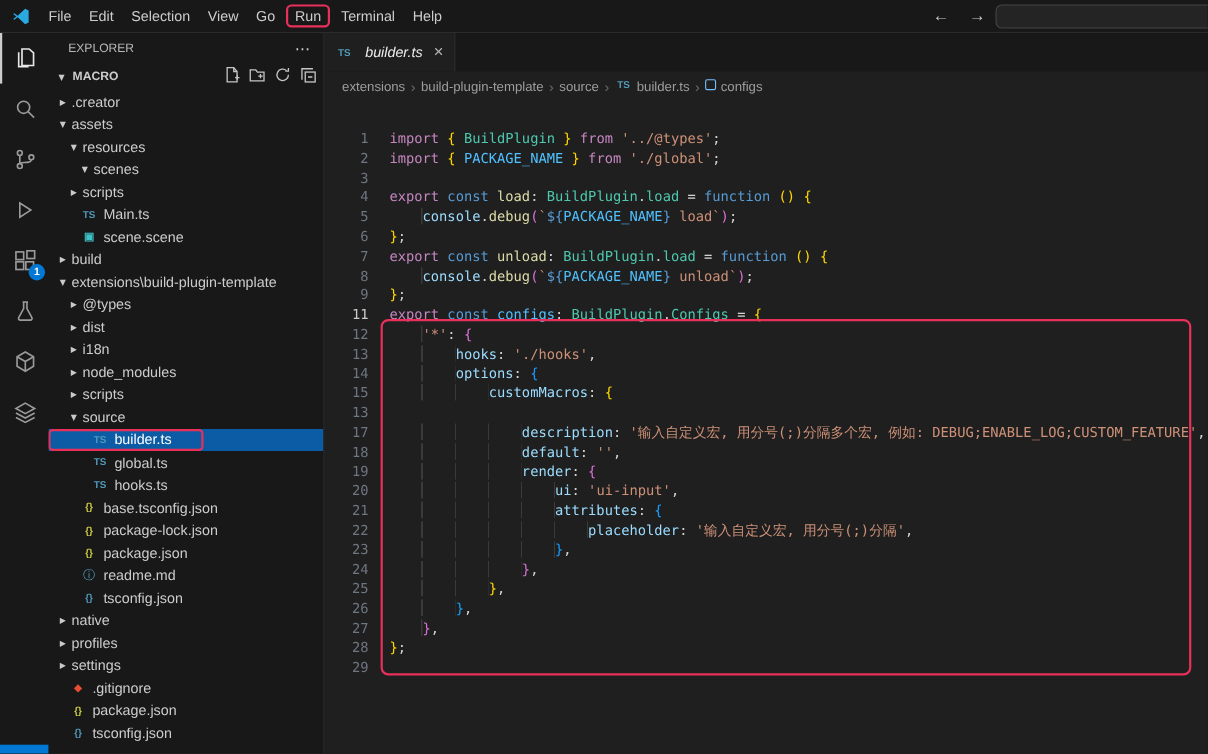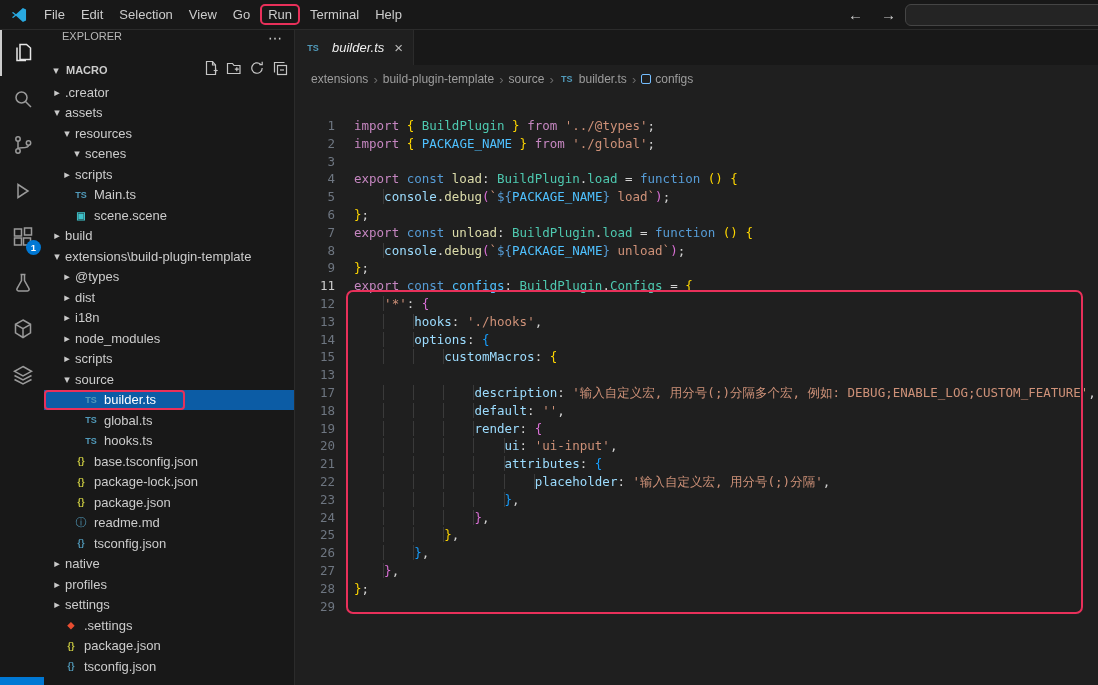--- a/index.html
+++ b/index.html
@@ -29,21 +29,21 @@
              color:#9a9a9a; position:relative; border-left:2px solid transparent; }
   .ab-item.active { color:#e7e7e7; border-left:2px solid #cccccc; }
   .ab-item svg { width:24px; height:24px; stroke:currentColor; fill:none; stroke-width:1.5; }
   .badge { position:absolute; right:3px; bottom:5px; background:#0078d4; color:#fff;
            width:15px; height:15px; border-radius:50%; font-size:9.5px; font-weight:bold;
            display:flex; align-items:center; justify-content:center; }
 
   
   .sidebar { width:251px; background:var(--dark); border-right:1px solid var(--border);
              flex:none; position:relative; overflow:hidden; }
-  .sb-header { height:28px; display:flex; padding:0 12px 0 18px; }
+  .sb-header { height:28px; display:flex; align-items:center; padding:0 12px 0 18px; }
   .sb-title { font-size:11px; color:#b8b8b8; }
   .sb-more { margin-left:auto; font-size:14px; color:#cccccc; }
   .sb-section { height:24px; display:flex; align-items:center; padding:0 6px 0 4px; }
   .sb-root { font-weight:bold; font-size:11px; color:#cccccc; margin-left:2px; }
   .sb-actions { margin-left:auto; display:flex; gap:7px; align-items:center; }
   .sb-act svg { width:16px; height:16px; stroke:#c5c5c5; fill:none; stroke-width:1.2; }
   .chevron { width:16px; flex:none; text-align:center; font-size:11px; color:#cacaca; }
   .tree-row { height:20.5px; display:flex; align-items:center; font-size:13px;
               position:relative; cursor:default; white-space:nowrap; }
   .tree-row.selected { background:#0c5ca5; }
@@ -63,21 +63,21 @@
 
   
   .editorgroup { flex:1; display:flex; flex-direction:column; background:var(--editor); min-width:0; }
   .tabbar { height:35px; background:var(--dark); display:flex; flex:none; }
   .tab { height:35px; padding:0 10px; display:flex; align-items:center; gap:6px;
          background:var(--editor); border-right:1px solid var(--border); }
   .tab-label { font-size:13px; font-style:italic; color:#eeeeee; }
   .tab-close { font-size:15px; color:#bbbbbb; margin-left:4px; }
   .breadcrumbs { height:28px; display:flex; align-items:center; gap:5px;
                  padding-left:16px; font-size:12px; color:#9d9d9d; flex:none; }
-  .bc-item { display:inline-flex; align-items:center; gap:4px; }
+  .bc-item { display:inline-flex; gap:4px; }
   .bc-sep { color:#6a6a6a; font-size:13px; }
   .bc-ico { margin-right:0; }
   .sym-ico { width:10px; height:10px; border:1.2px solid #75beff; border-radius:2px;
              display:inline-block; }
 
   
   .code { flex:1; position:relative; padding-top:24px; overflow:hidden;
           font-family:"DejaVu Sans Mono", monospace; font-size:12.5px; }
   .code-line { display:flex; height:17.8px; line-height:17.8px; }
   .gutter { width:59px; padding-right:19px; flex:none; text-align:right; color:#6e7681; }
@@ -316,21 +316,21 @@
         <div class="tree-row" style="padding-left: 5px;">
           <span class="chevron">▸</span>
           <span class="tlabel">profiles</span>
         </div>
         <div class="tree-row" style="padding-left: 5px;">
           <span class="chevron">▸</span>
           <span class="tlabel">settings</span>
         </div>
         <div class="tree-row" style="padding-left: 19px;">
           <span class="ficon ic-git">◆</span>
-          <span class="tlabel">.settings</span>
+          <span class="tlabel">.gitignore</span>
         </div>
         <div class="tree-row" style="padding-left: 19px;">
           <span class="ficon ic-json">{}</span>
           <span class="tlabel">package.json</span>
         </div>
         <div class="tree-row" style="padding-left: 19px;">
           <span class="ficon ic-tsconfig">{}</span>
           <span class="tlabel">tsconfig.json</span>
         </div>
       </div>

